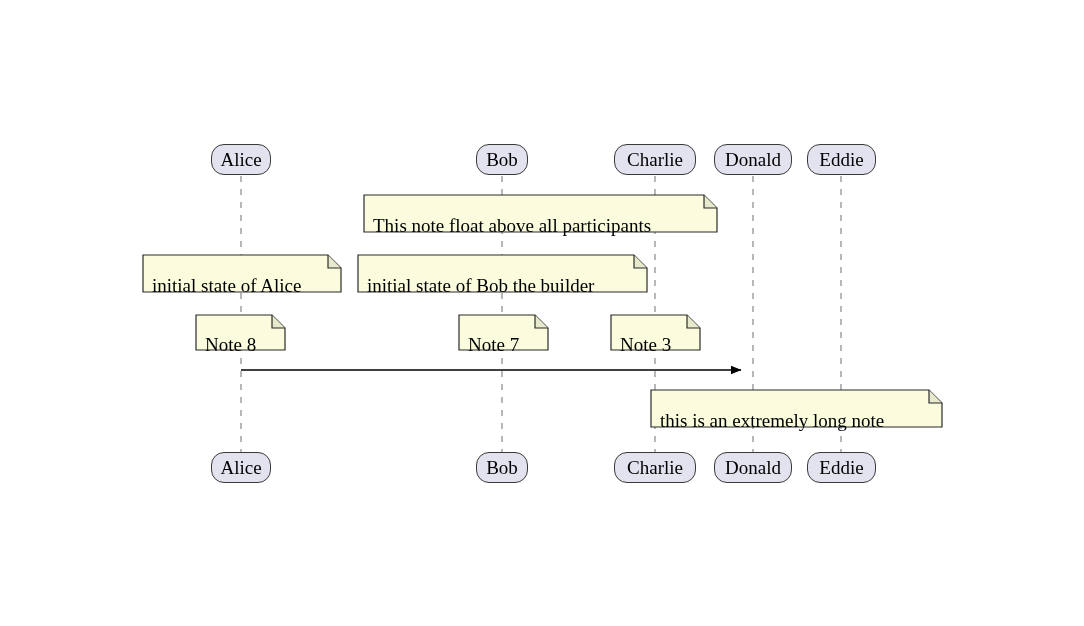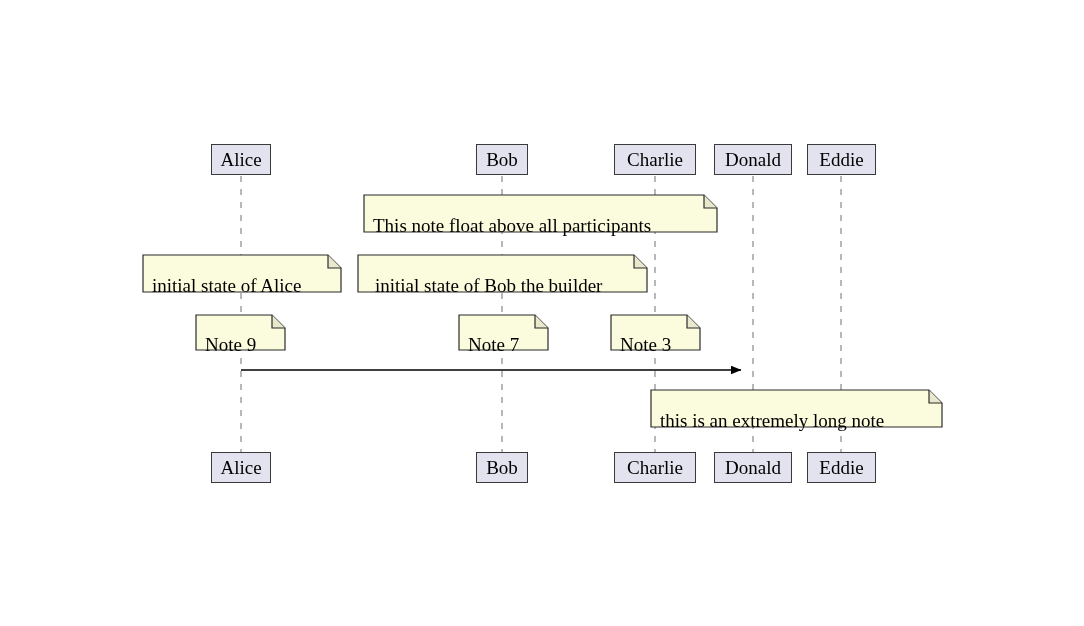--- a/index.html
+++ b/index.html
@@ -24,21 +24,21 @@
     top: 0;
     width: 1084px;
     height: 626px;
   }
   
   .participant {
     position: absolute;
     box-sizing: border-box;
     background: #e3e3f0;
     border: 1.3px solid #3a3a3a;
-    border-radius: 0;
+    border-radius: 13px;
     display: flex;
     align-items: center;
     justify-content: center;
     font-family: "Liberation Serif", "DejaVu Serif", serif;
     font-size: 19px;
     color: #000000;
     line-height: 1;
     white-space: nowrap;
     z-index: 5;
   }
@@ -153,25 +153,25 @@
       </div>
     </div>
 
   <div id="notes-text">
       <div class="note" style="left: 364px; top: 195px; width: 353px; height: 37px;">
         <div class="note-text">This note float above all participants</div>
       </div>
       <div class="note" style="left: 143px; top: 255px; width: 198px; height: 37px; padding-left: 48px;">
         <div class="note-text">initial state of Alice</div>
       </div>
-      <div class="note" style="left: 358px; top: 255px; width: 289px; height: 37px; margin-left: 8px;">
+      <div class="note" style="left: 358px; top: 255px; width: 289px; height: 37px;">
         <div class="note-text">initial state of Bob the builder</div>
       </div>
       <div class="note" style="left: 196px; top: 315px; width: 89px; height: 35px;">
-        <div class="note-text">Note 9</div>
+        <div class="note-text">Note 8</div>
       </div>
       <div class="note" style="left: 459px; top: 315px; width: 89px; height: 35px;">
         <div class="note-text">Note 7</div>
       </div>
       <div class="note" style="left: 611px; top: 315px; width: 89px; height: 35px;">
         <div class="note-text">Note 3</div>
       </div>
       <div class="note" style="left: 651px; top: 390px; width: 252px; height: 37px;">
         <div class="note-text">this is an extremely long note</div>
       </div>

